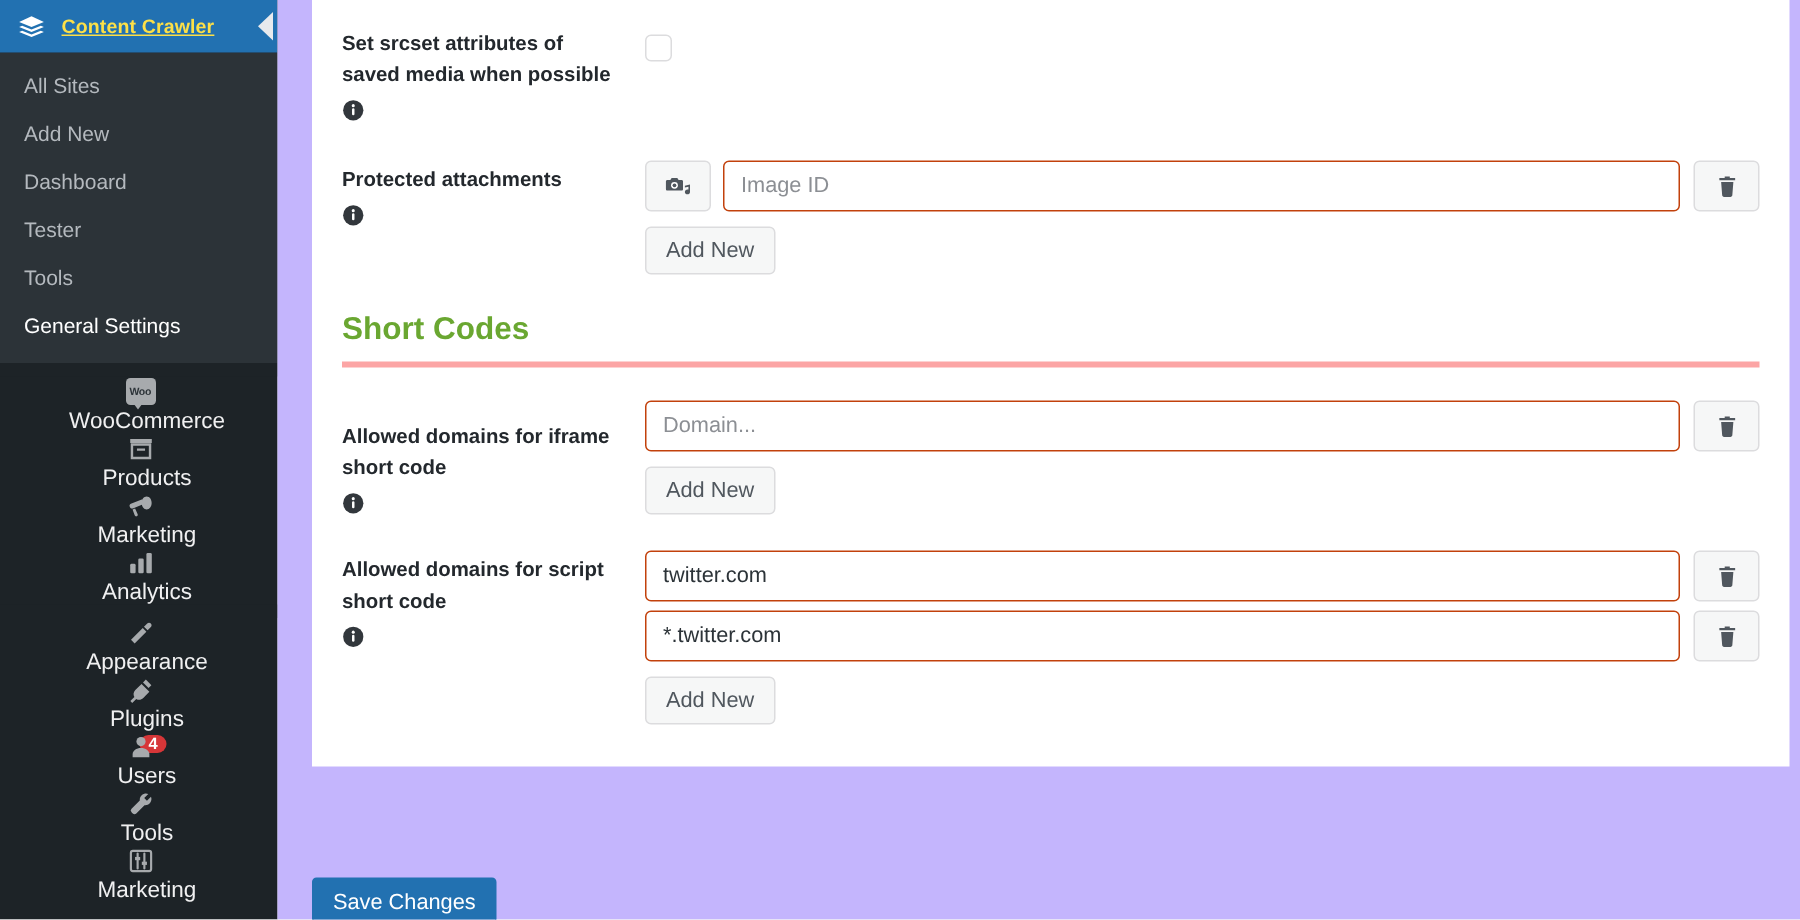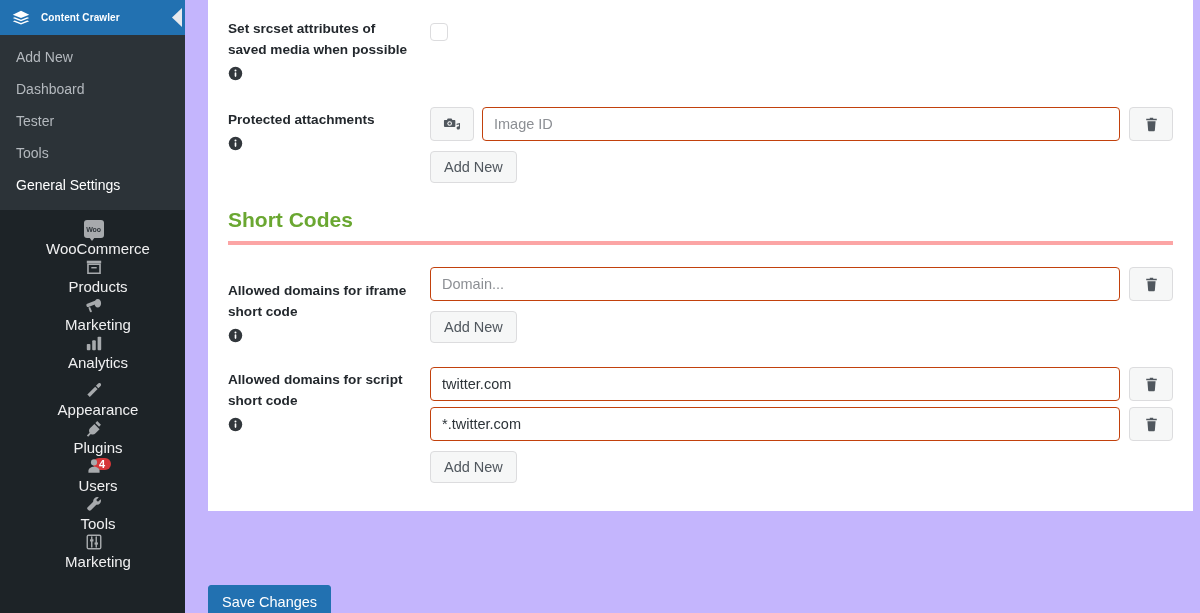--- a/index.html
+++ b/index.html
@@ -23,22 +23,22 @@
   }
   .plugin-header {
     position: relative;
     height: 35px;
     background: #2271b1;
     display: flex; align-items: center;
     padding-left: 10px;
     color: #fff;
   }
   .plugin-header .ph-label {
-    font-size: 10px; font-weight: bold; color: #ffffff;
-    margin-left: 9px; letter-spacing: .1px;
+    font-size: 13px; font-weight: bold; color: #fde047;
+    margin-left: 9px; letter-spacing: .1px; text-decoration: underline;
   }
   .ph-icon { width: 22px; height: 22px; display:block; flex:0 0 22px; }
   .collapse-notch {
     position: absolute; right: 0; top: 0;
     width: 18px; height: 35px;
     display:flex; align-items:center; justify-content:center;
   }
   .collapse-notch svg { display:block; }
 
   .submenu { background: #2c3338; padding: 6px 0 9px 0; }
@@ -201,20 +201,21 @@
       </span>
       <span class="ph-label">Content Crawler</span>
       <span class="collapse-notch">
         <svg width="12" height="35" viewBox="0 0 12 35">
           <polygon points="12,8 12,27 2,17.5" fill="#e8eaed"></polygon>
         </svg>
       </span>
     </div>
 
     <div class="submenu">
+      <a>All Sites</a>
       <a>Add New</a>
       <a>Dashboard</a>
       <a>Tester</a>
       <a>Tools</a>
       <a class="current">General Settings</a>
     </div>
 
     <div class="menu-sep"></div>
 
     <a class="menu-item">

